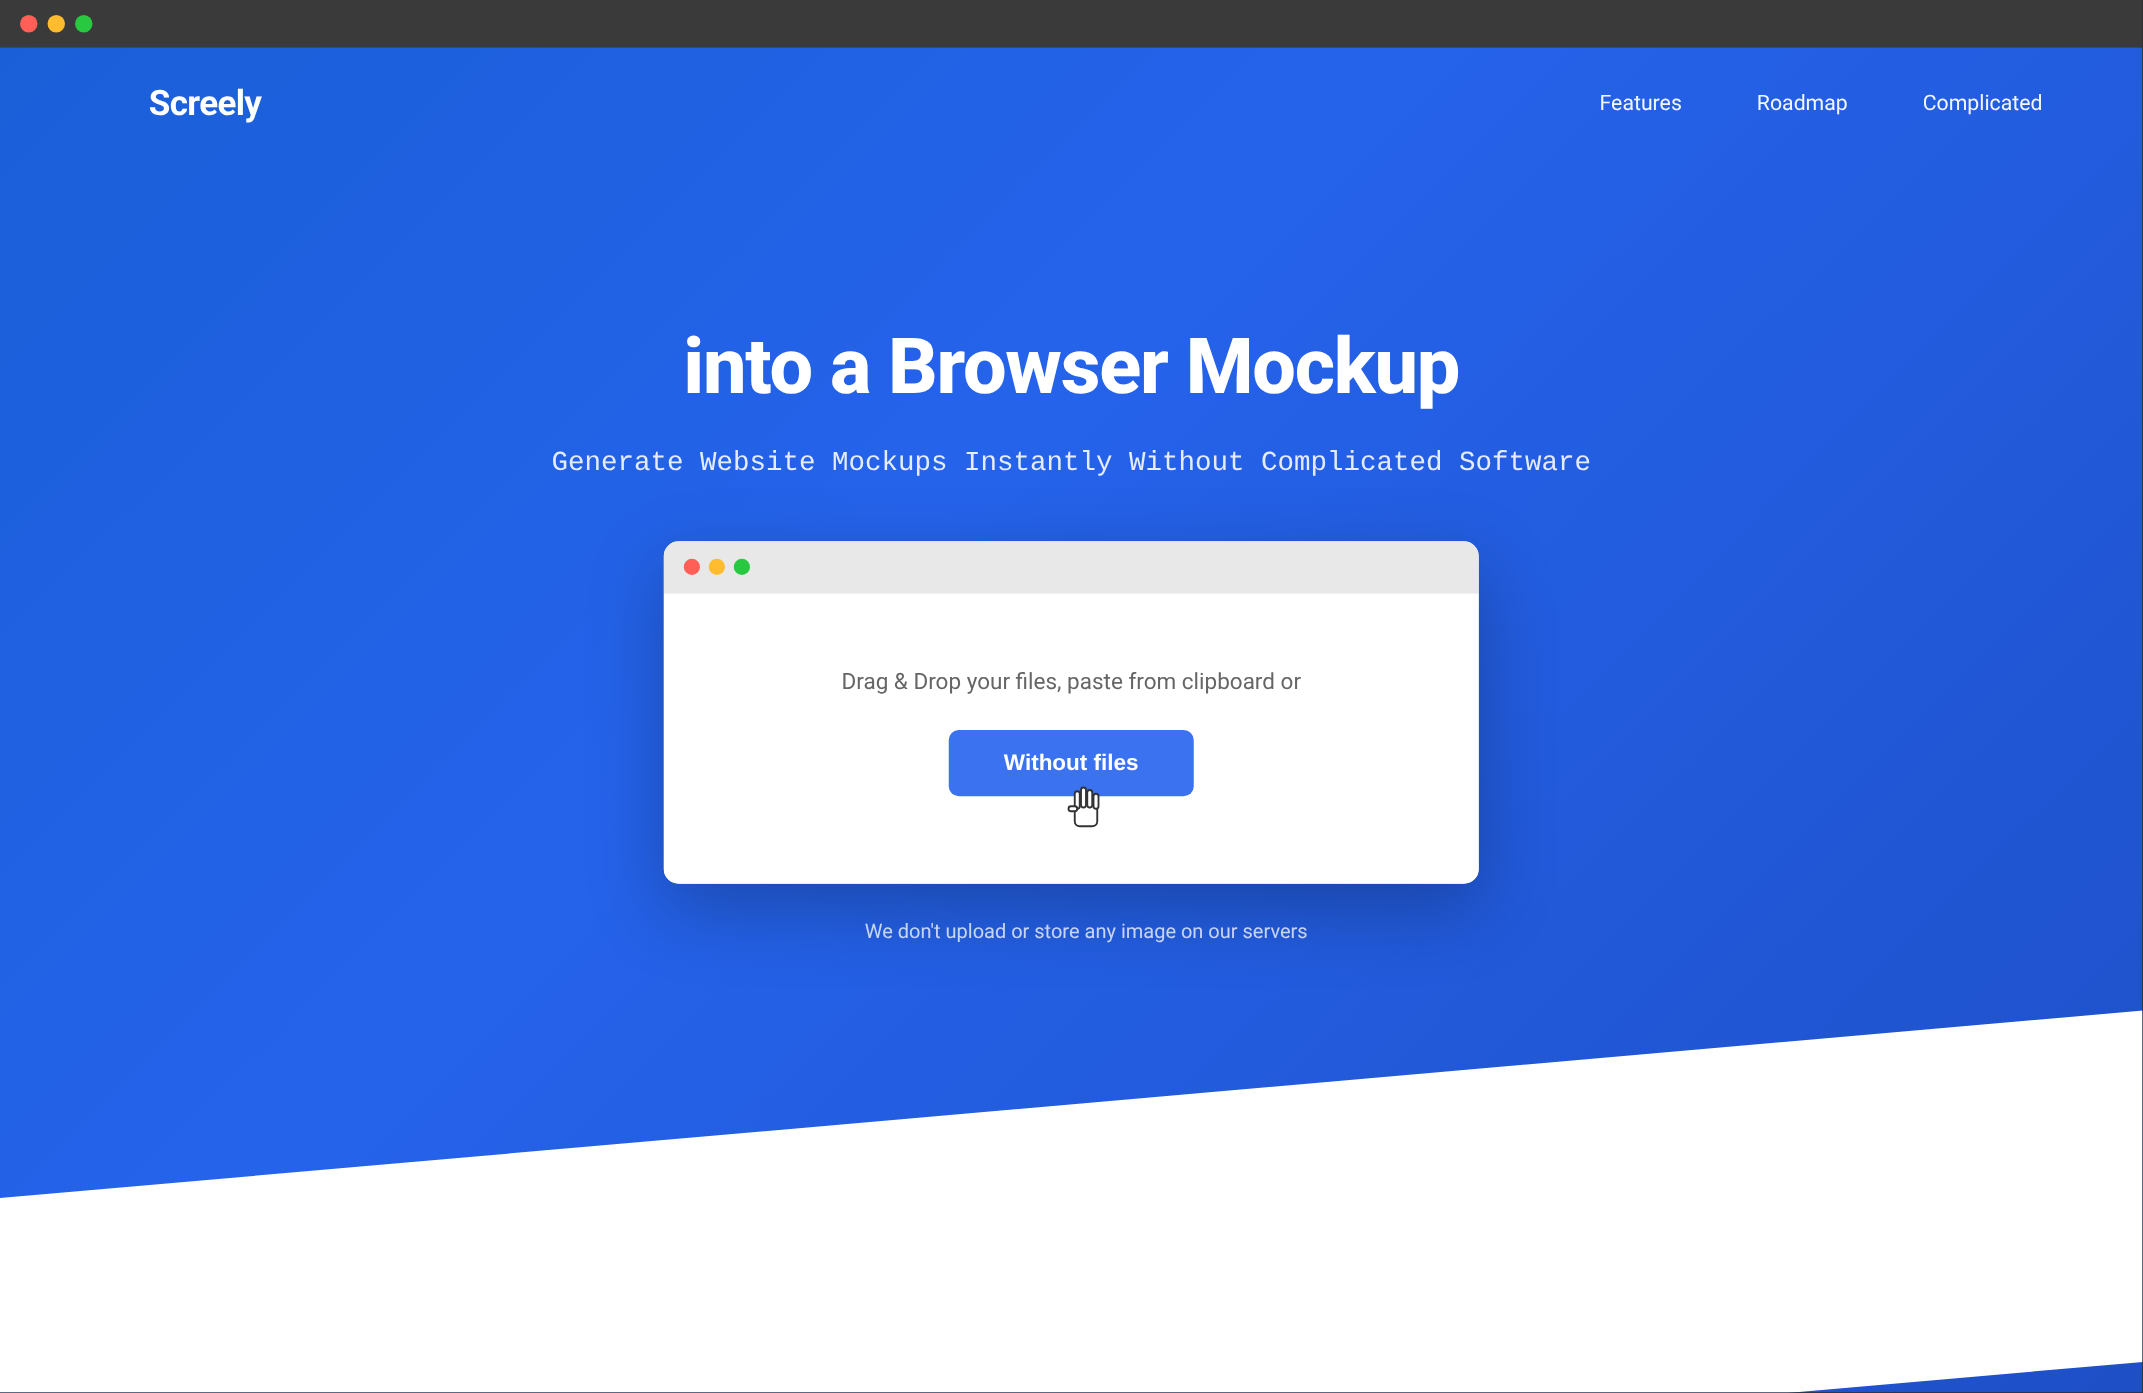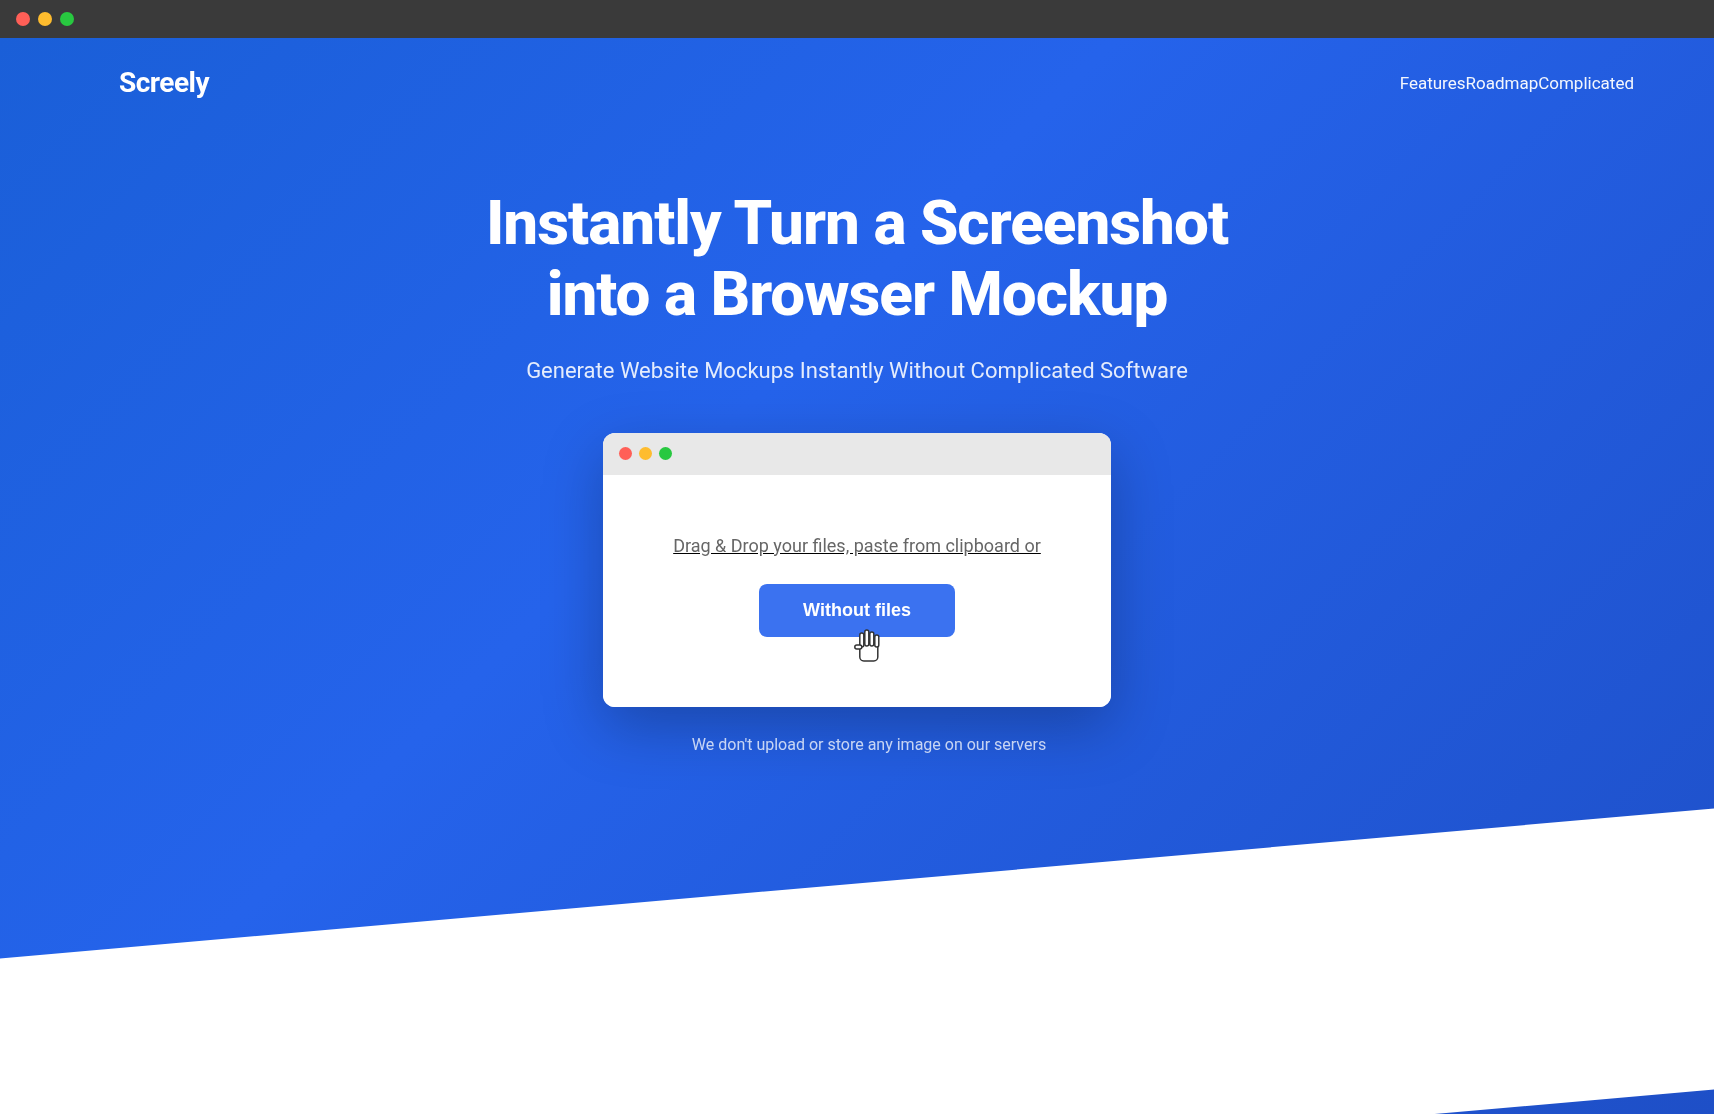--- a/index.html
+++ b/index.html
@@ -77,20 +77,21 @@
     .logo {
       font-size: 28px;
       font-weight: 700;
       color: white;
       letter-spacing: -0.5px;
       margin-left: 39px;
     }
 
     .nav-links {
       display: flex;
+      gap: 60px;
       align-items: flex-end;
     }
 
     .nav-link {
       color: white;
       font-size: 17px;
       font-weight: 400;
       text-decoration: none;
       cursor: pointer;
       opacity: 0.95;
@@ -111,33 +112,33 @@
       line-height: 1.15;
       margin-bottom: 28px;
       letter-spacing: -1px;
     }
 
     .hero-subtitle {
       font-size: 22px;
       color: rgba(255,255,255,0.88);
       font-weight: 400;
       margin-bottom: 50px;
+      font-family: Liberation Mono, monospace;
     }
 
     
     .browser-card {
-      width: 508px;
+      width: 652px;
       margin: 16px auto;
       background: white;
       border-radius: 12px;
       overflow: hidden;
       box-shadow: 0 20px 60px rgba(0,0,0,0.25);
       position: relative;
       z-index: 10;
-      text-decoration: underline;
     }
 
     .browser-titlebar {
       background: #e8e8e8;
       height: 42px;
       display: flex;
       align-items: center;
       padding: 0 16px;
     }
 
@@ -219,21 +220,21 @@
     <div class="logo">Screely</div>
     <div class="nav-links">
       <a class="nav-link">Features</a>
       <a class="nav-link">Roadmap</a>
       <a class="nav-link">Complicated</a>
     </div>
   </nav>
 
   <div class="hero">
     <h1 class="hero-title">
-      <span>Instantly Turn a Screenshot</span><br>
+      <br>
       <span>into a Browser Mockup</span>
     </h1>
     <p class="hero-subtitle">Generate Website Mockups Instantly Without Complicated Software</p>
 
     <div class="browser-card">
       <div class="browser-titlebar">
         <div class="browser-traffic-lights">
           <div class="browser-tl browser-tl-red"></div>
           <div class="browser-tl browser-tl-yellow"></div>
           <div class="browser-tl browser-tl-green"></div>

